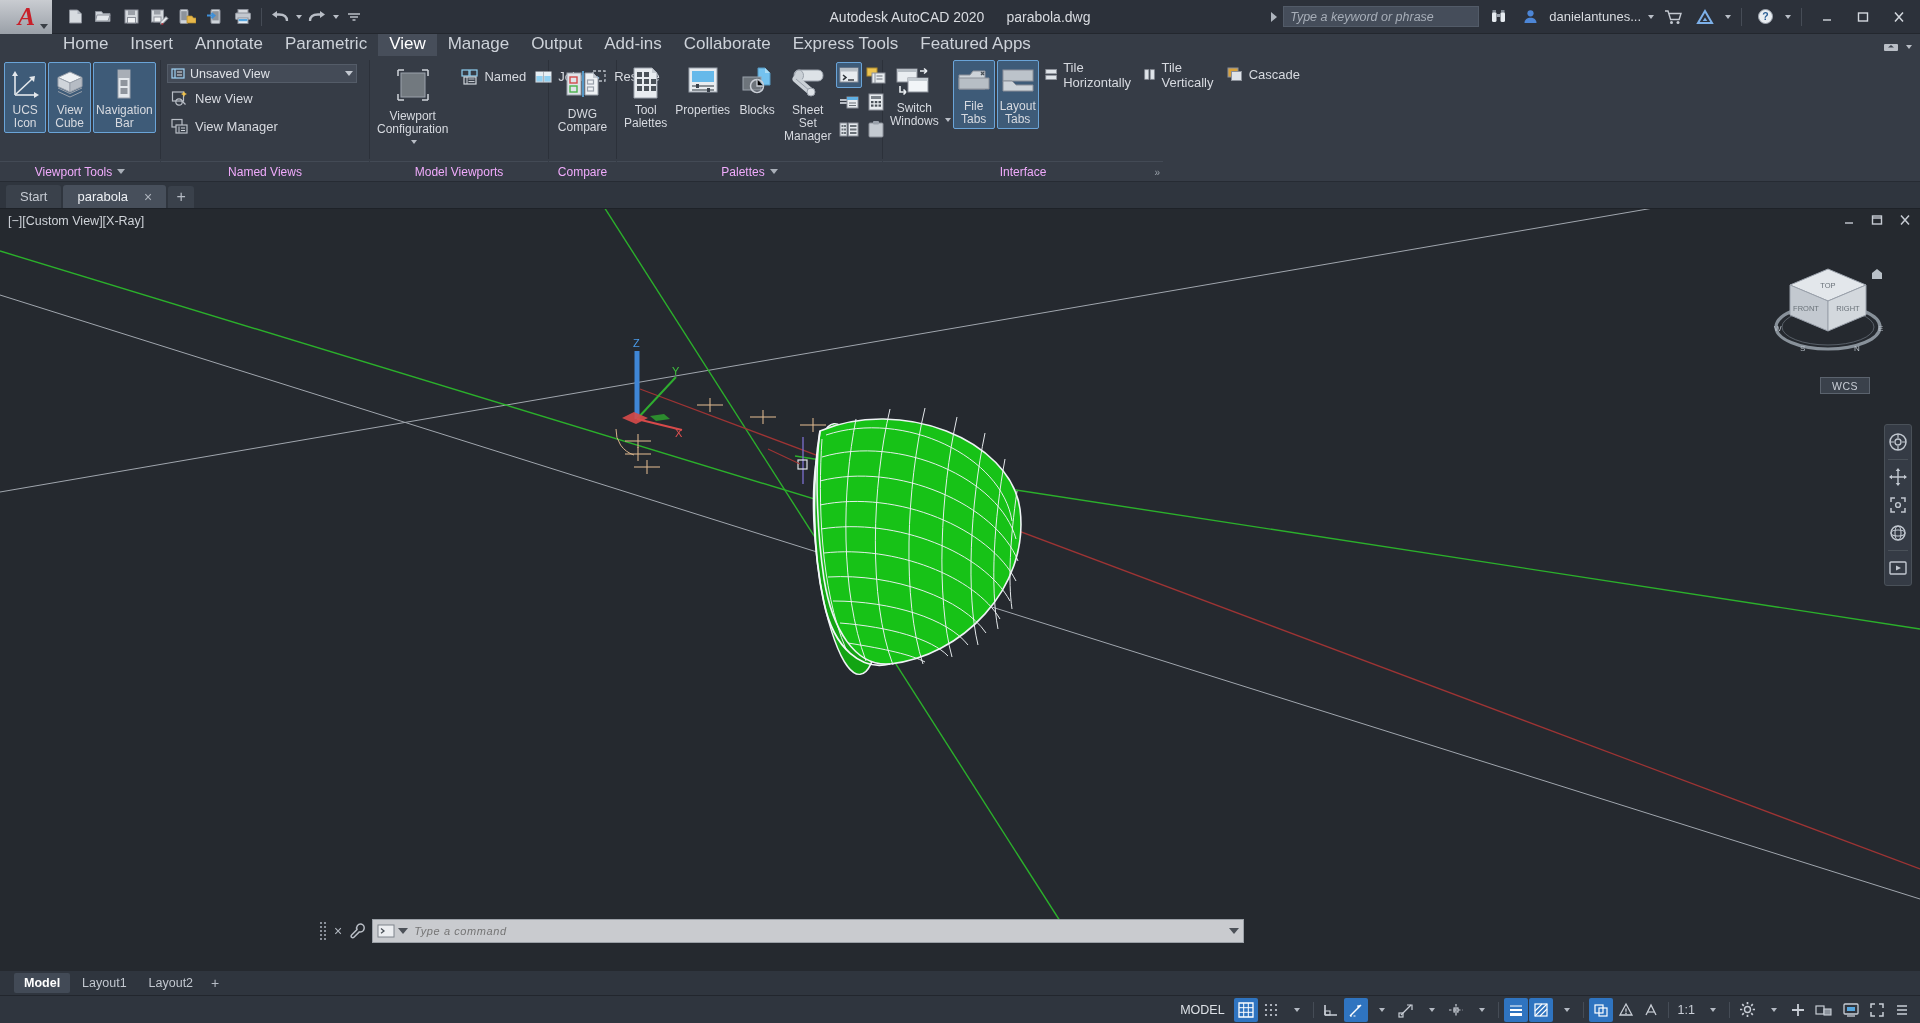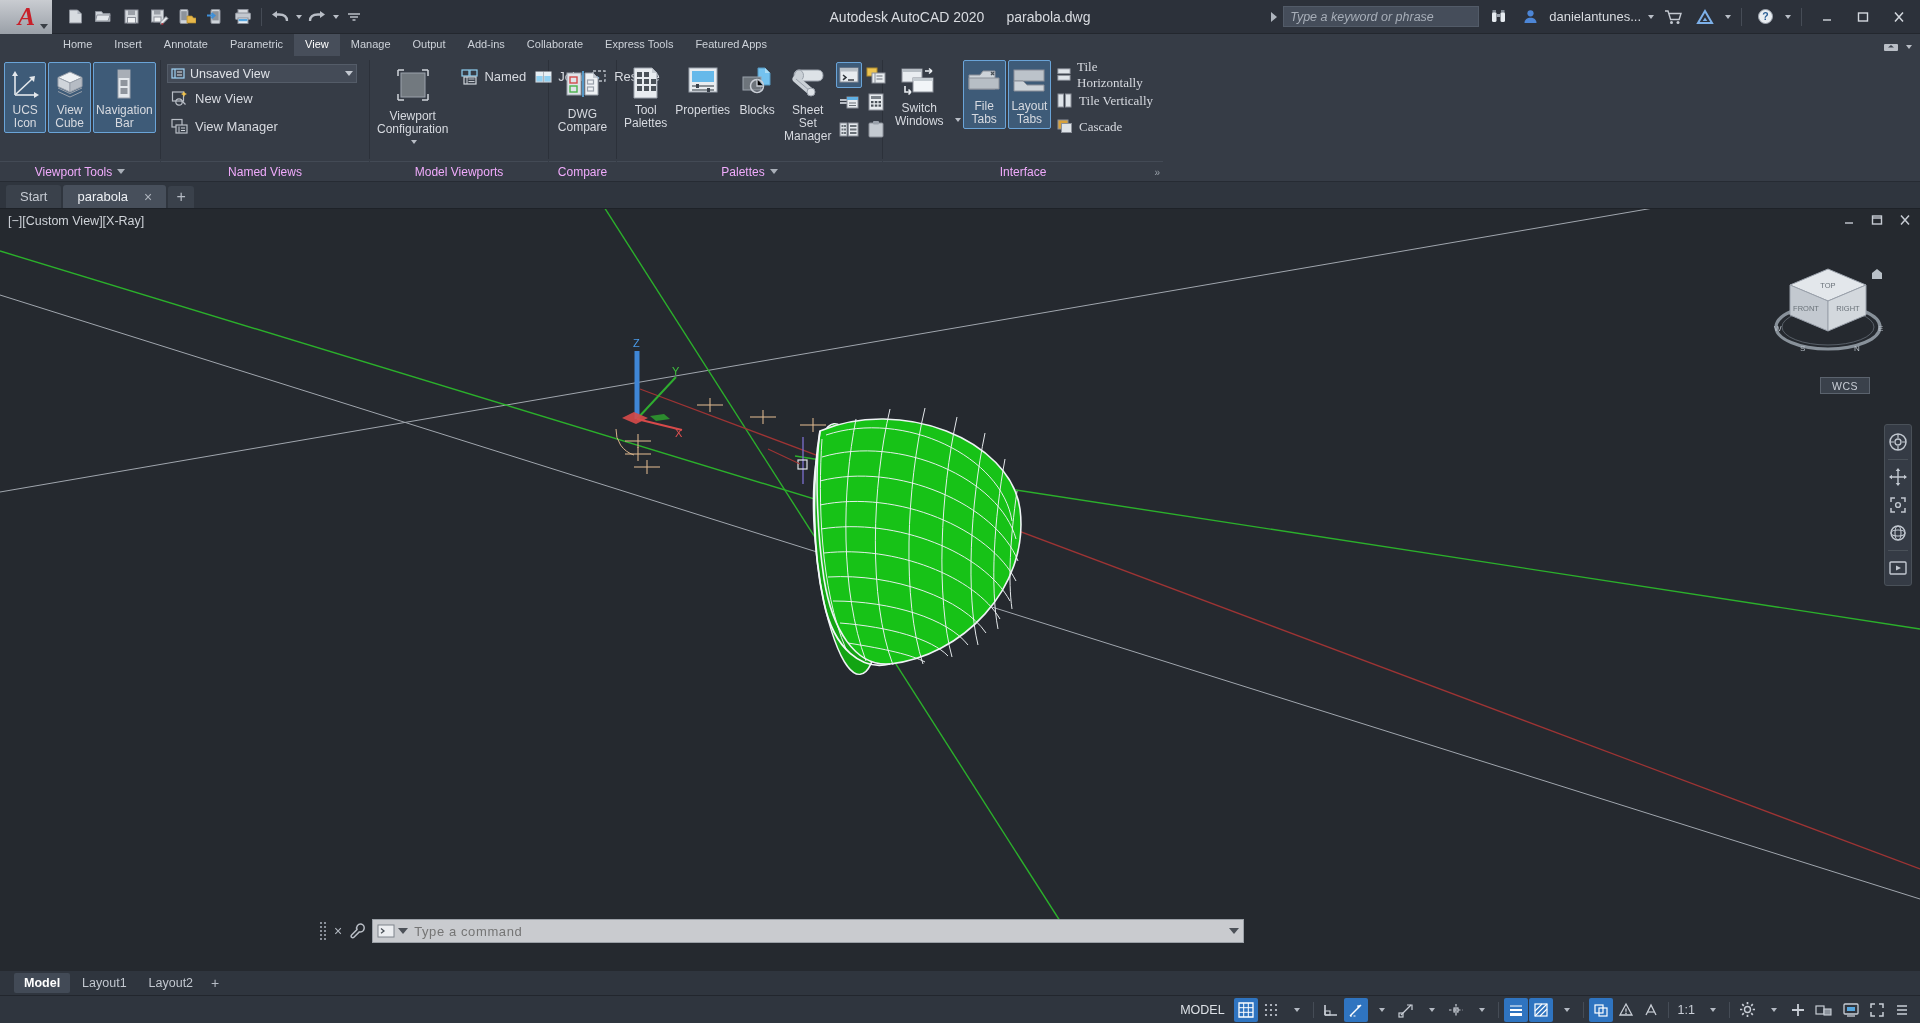--- a/index.html
+++ b/index.html
@@ -51,21 +51,21 @@
   .tb-sep { width:1px;height:18px;background:#464c56;margin:0 4px;}
   .wbtn { width:30px;height:26px;display:flex;align-items:center;justify-content:center;
     cursor:pointer;}
 
   
   .ribbon-tabs {
     height:22px; background:#363c46; display:flex; align-items:flex-end; flex:0 0 22px;
     padding-left:52px; position:relative;
   }
   .rtab {
-    padding:1px 11px 3px; font-size:11px; color:#cdd2d9; cursor:pointer; line-height:18px;
+    padding:1px 11px 3px; font-size:17px; color:#cdd2d9; cursor:pointer; line-height:18px;
   }
   .rtab.active { background:#474e5a; color:#ffffff; }
 
   
   .ribbon {
     height:126px; background:#363c46; flex:0 0 126px; display:flex; position:relative;
     border-bottom:1px solid #262b33;
   }
   .panel { display:flex; flex-direction:column; position:relative; }
   .panel-body { flex:1; display:flex; align-items:flex-start; padding:4px 4px 0; }
@@ -152,21 +152,21 @@
   .cmd-grip { width:10px;height:22px; display:flex;flex-direction:column;justify-content:center;gap:2px;cursor:move;}
   .cmd-grip i { display:block;width:2px;height:2px;background:#8a909a;margin-left:2px;
     box-shadow:4px 0 0 #8a909a; }
   .cmd-x { font-size:14px;color:#b3b9c2;cursor:pointer;padding:0 2px;}
   .cmd-wrench { width:20px;height:20px;display:flex;align-items:center;justify-content:center;cursor:pointer;}
   .cmd-box {
     width:872px;height:24px;background:#c9cbcf;border:1px solid #9ba0a7; display:flex;align-items:center;
     padding:0 4px; gap:6px;
   }
   .cmd-box input {
-    flex:1; border:0; background:transparent; outline:none; font-size:13px;
+    flex:1; border:0; background:transparent; outline:none; font-style:italic; font-size:11px;
     color:#0f172a; font-family:"Liberation Sans",sans-serif; letter-spacing:.6px;
   }
   .cmd-box .dd { width:0;height:0;border-left:5px solid transparent;border-right:5px solid transparent;
     border-top:6px solid #4c5158; cursor:pointer;}
 
   
   .layouttabs {
     height:24px; background:#2f353e; display:flex; align-items:center; flex:0 0 24px; padding-left:14px;
     gap:2px;
   }
@@ -641,21 +641,21 @@
           </svg>
           <div class="lbl"><span>File</span><br><span>Tabs</span></div>
         </div>
         <div class="bigbtn w48 sel">
           <svg width="36" height="32" viewBox="0 0 36 32">
             <rect x="3" y="5" width="30" height="11" fill="#bcc3ca" stroke="#8b9099"></rect>
             <path d="M3 16h9l4 4h17v6H3z" fill="#cdd3d9" stroke="#8b9099"></path>
           </svg>
           <div class="lbl"><span>Layout</span><br><span>Tabs</span></div>
         </div>
-        <div style="display:flex;flex-direction:column;gap:1px;padding-top:2px;font-family:Liberation Serif, serif;">
+        <div style="display:flex;flex-direction:row;gap:1px;padding-top:2px;">
           <div class="smallrow">
             <svg width="16" height="15" viewBox="0 0 16 15">
                 <rect x="1" y="1" width="14" height="5.5" fill="#dfe4e9" stroke="#8b9099"></rect>
                 <rect x="1" y="8.5" width="14" height="5.5" fill="#dfe4e9" stroke="#8b9099"></rect>
               </svg>
             <span class="lbl">Tile Horizontally</span>
           </div>
           <div class="smallrow">
             <svg width="16" height="15" viewBox="0 0 16 15">
                 <rect x="1" y="1" width="5.5" height="13" fill="#dfe4e9" stroke="#8b9099"></rect>

